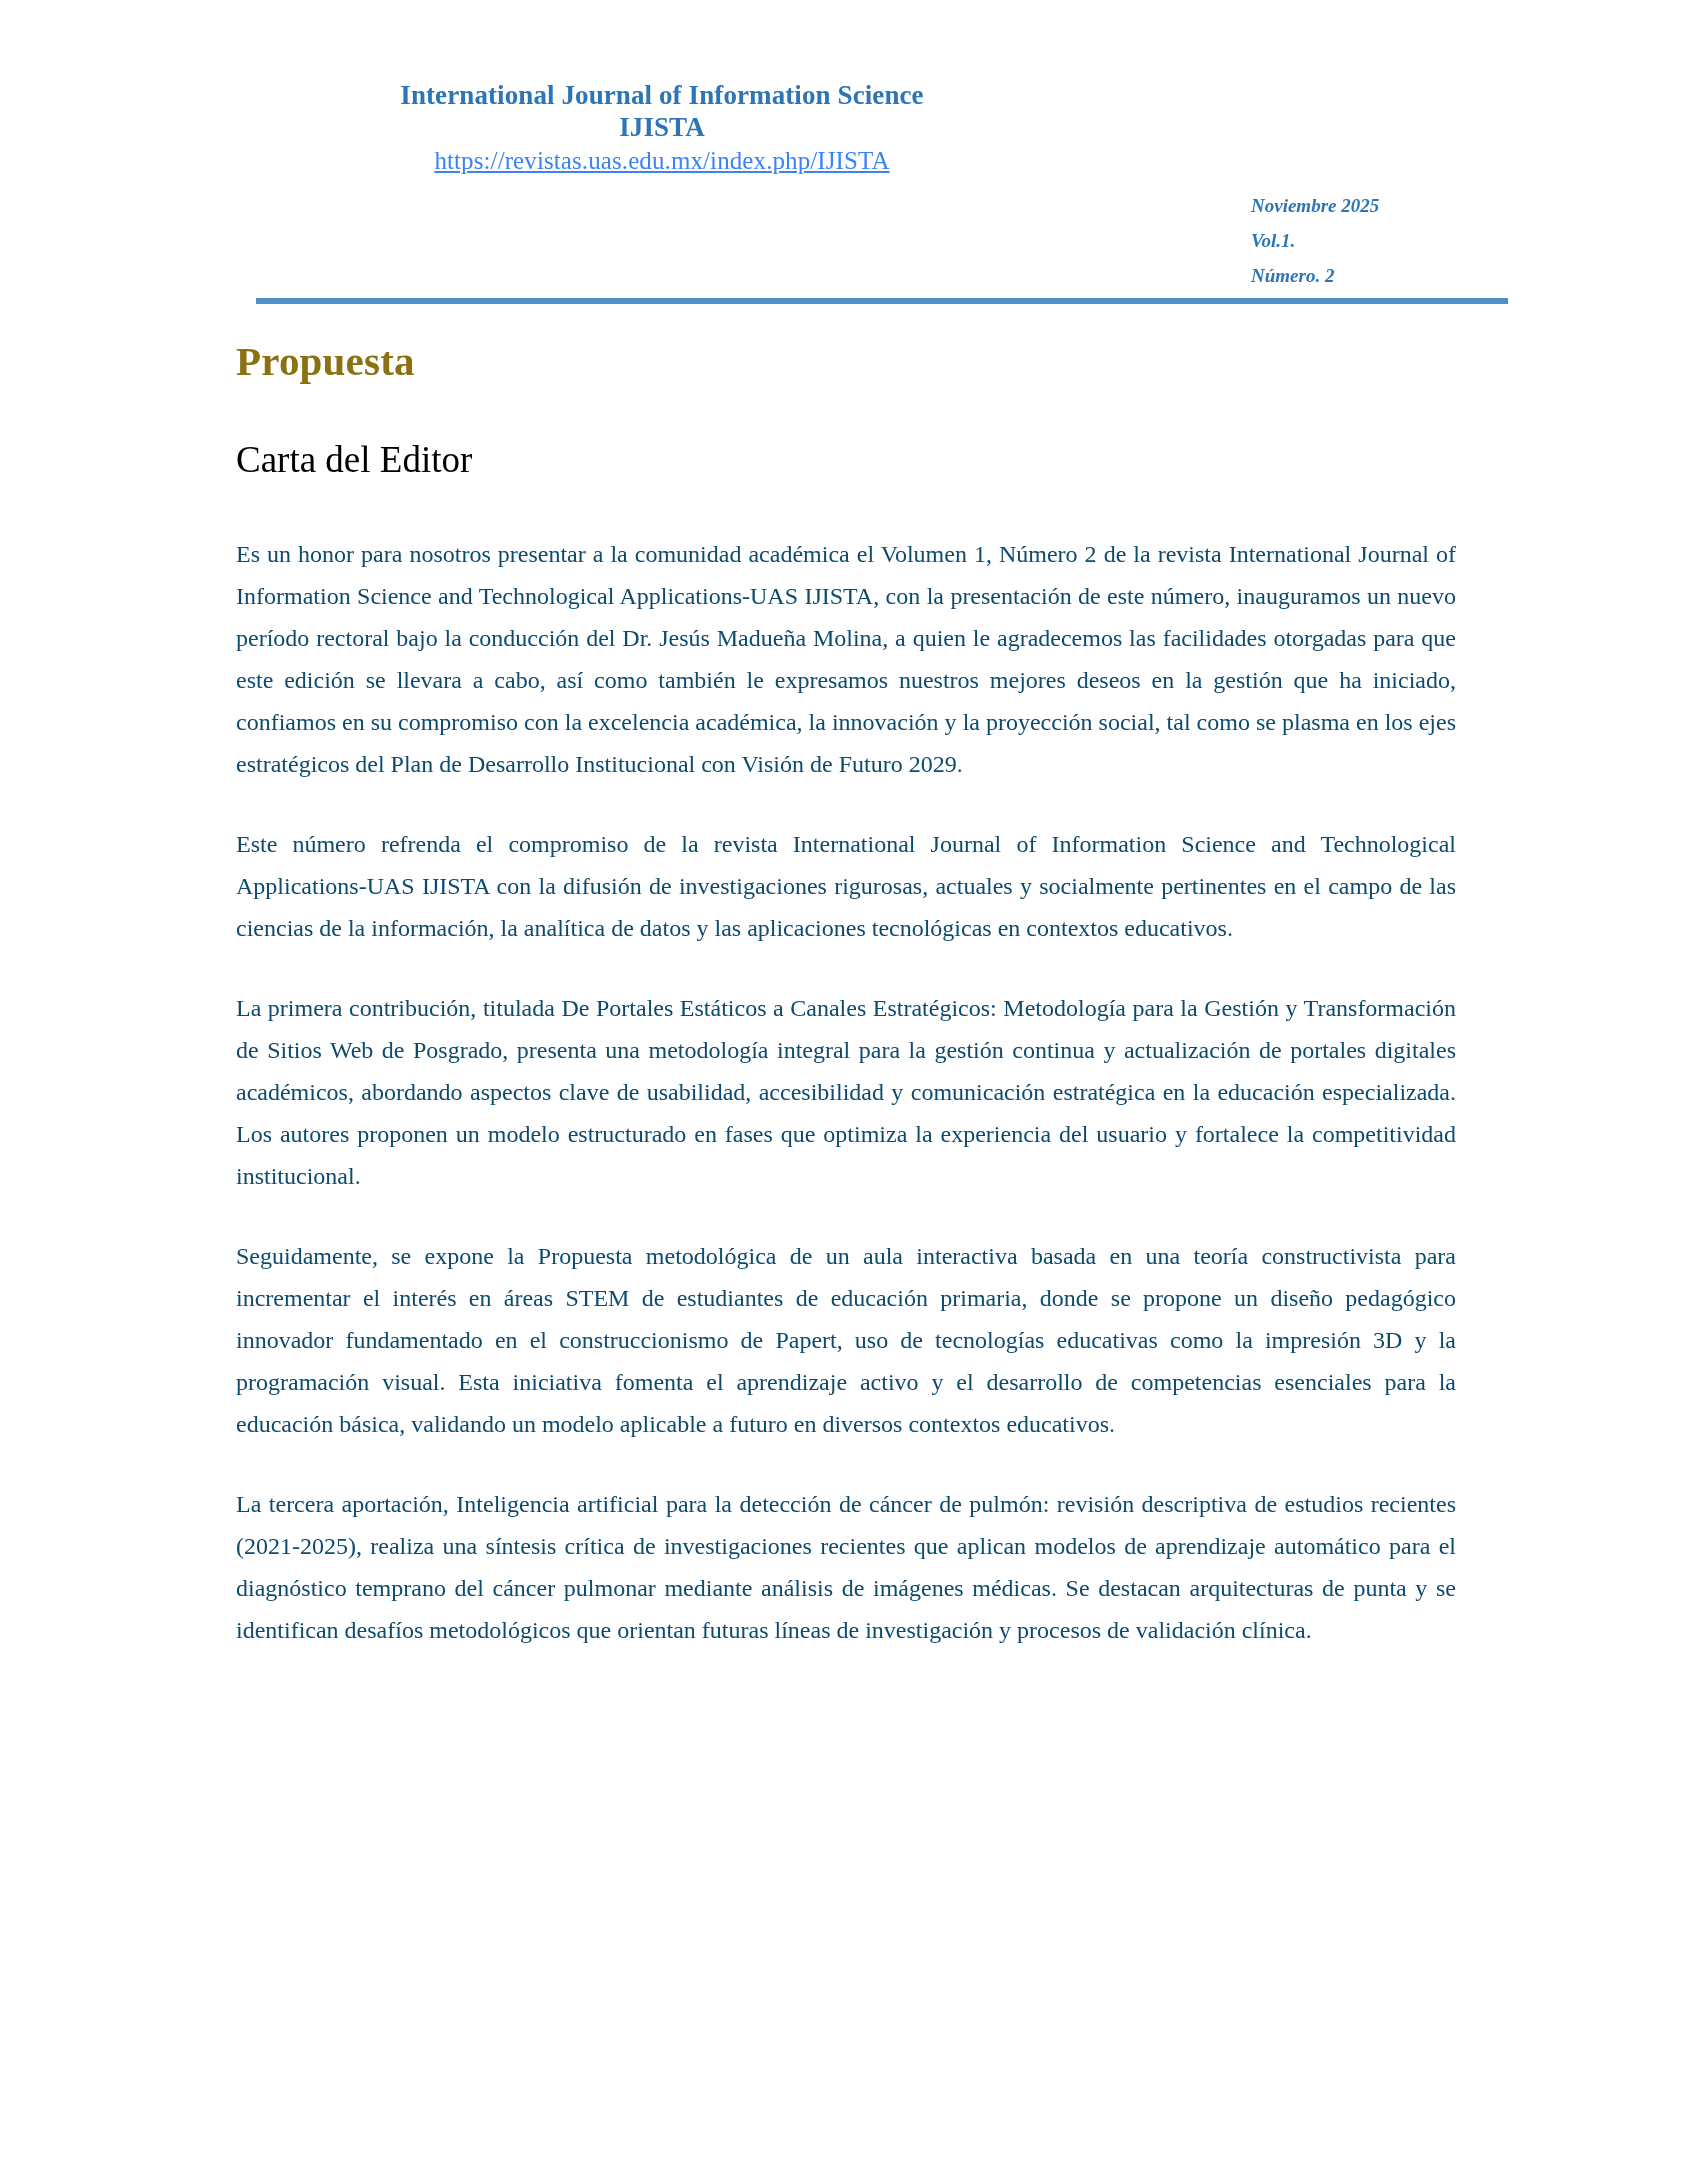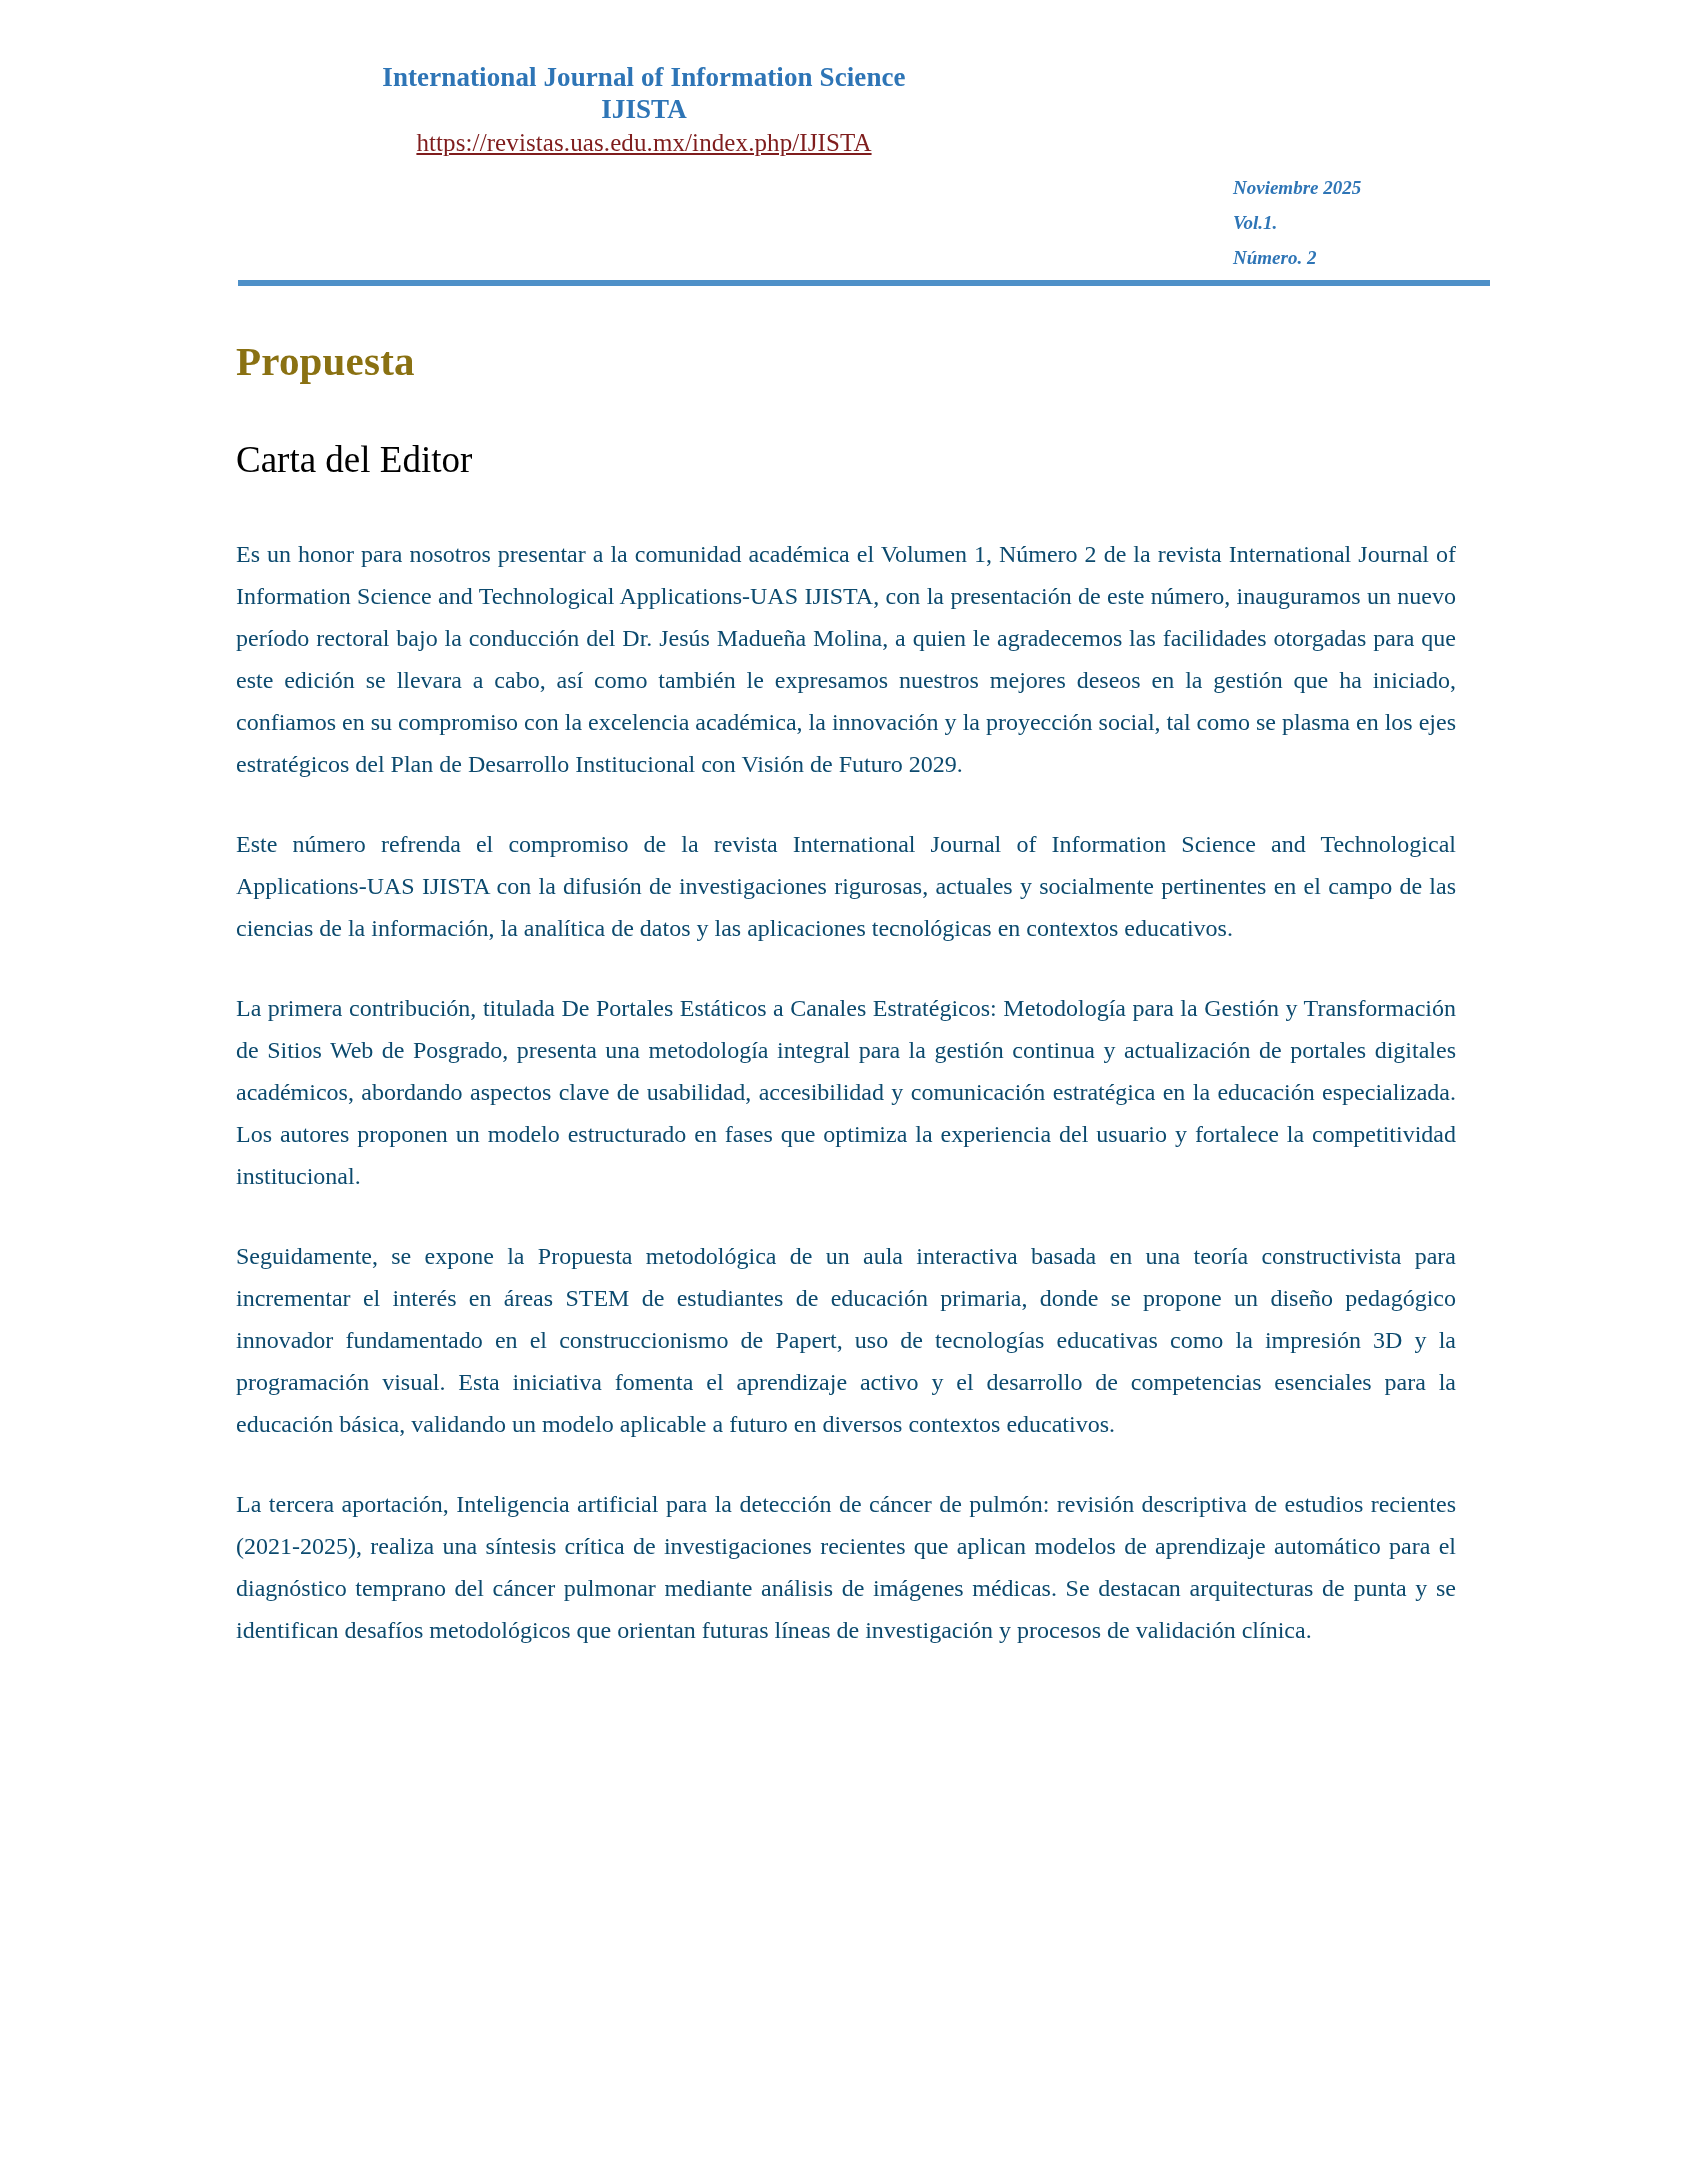--- a/index.html
+++ b/index.html
@@ -13,21 +13,21 @@
     font-family: "Liberation Serif", "DejaVu Serif", serif;
     color: #000000;
     position: relative;
     overflow: hidden;
   }
 
   .page {
     width: 1683px;
     height: 2178px;
     box-sizing: border-box;
-    padding: 0;
+    padding: 18px;
     position: relative;
   }
 
   
   .masthead {
     position: relative;
     padding-top: 61px;
     height: 173px;
     box-sizing: border-box;
   }
@@ -41,21 +41,21 @@
     color: #2E75B6;
     font-weight: bold;
     font-size: 27px;
     line-height: 32px;
     letter-spacing: 0.1px;
   }
   .journal-title .line { display: block; }
 
   .journal-url {
     display: block;
-    color: #7f1d1d;
+    color: #3b82f6;
     font-weight: normal;
     font-size: 25px;
     line-height: 33px;
     text-decoration: underline;
     margin-top: 1px;
   }
 
   .issue-block {
     position: absolute;
     left: 1233px;

